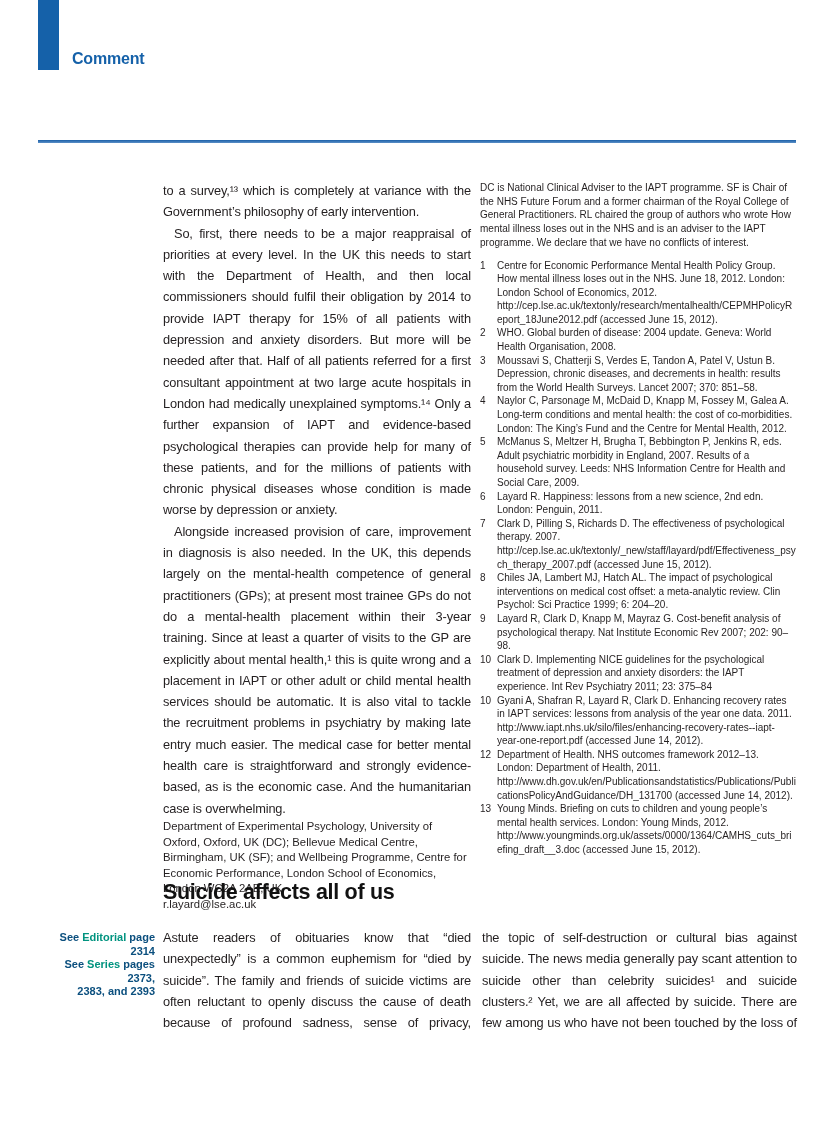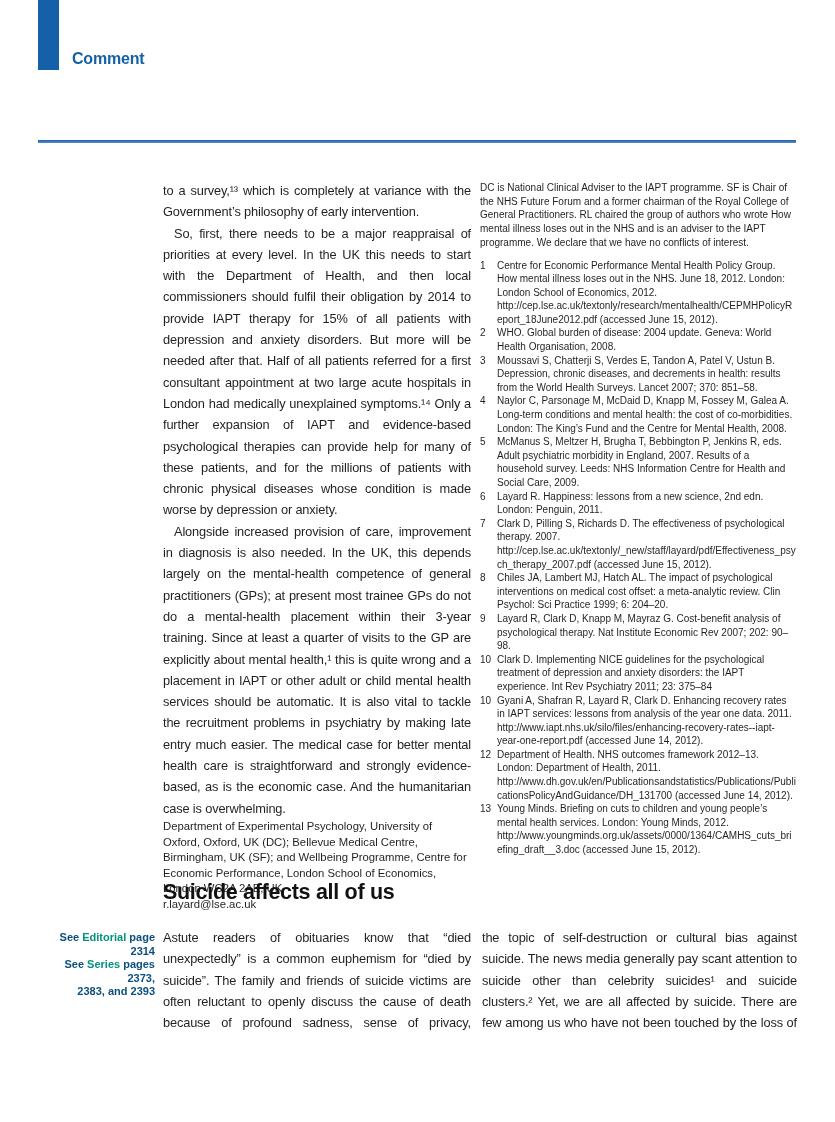--- a/index.html
+++ b/index.html
@@ -64,21 +64,21 @@
         <div class="ref-item">
           <span class="ref-num">2</span>
           <span class="ref-text">WHO. Global burden of disease: 2004 update. Geneva: World Health Organisation, 2008.</span>
         </div>
         <div class="ref-item">
           <span class="ref-num">3</span>
           <span class="ref-text">Moussavi S, Chatterji S, Verdes E, Tandon A, Patel V, Ustun B. Depression, chronic diseases, and decrements in health: results from the World Health Surveys. Lancet 2007; 370: 851–58.</span>
         </div>
         <div class="ref-item">
           <span class="ref-num">4</span>
-          <span class="ref-text">Naylor C, Parsonage M, McDaid D, Knapp M, Fossey M, Galea A. Long-term conditions and mental health: the cost of co-morbidities. London: The King’s Fund and the Centre for Mental Health, 2008.</span>
+          <span class="ref-text">Naylor C, Parsonage M, McDaid D, Knapp M, Fossey M, Galea A. Long-term conditions and mental health: the cost of co-morbidities. London: The King’s Fund and the Centre for Mental Health, 2012.</span>
         </div>
         <div class="ref-item">
           <span class="ref-num">5</span>
           <span class="ref-text">McManus S, Meltzer H, Brugha T, Bebbington P, Jenkins R, eds. Adult psychiatric morbidity in England, 2007. Results of a household survey. Leeds: NHS Information Centre for Health and Social Care, 2009.</span>
         </div>
         <div class="ref-item">
           <span class="ref-num">6</span>
           <span class="ref-text">Layard R. Happiness: lessons from a new science, 2nd edn. London: Penguin, 2011.</span>
         </div>
         <div class="ref-item">

